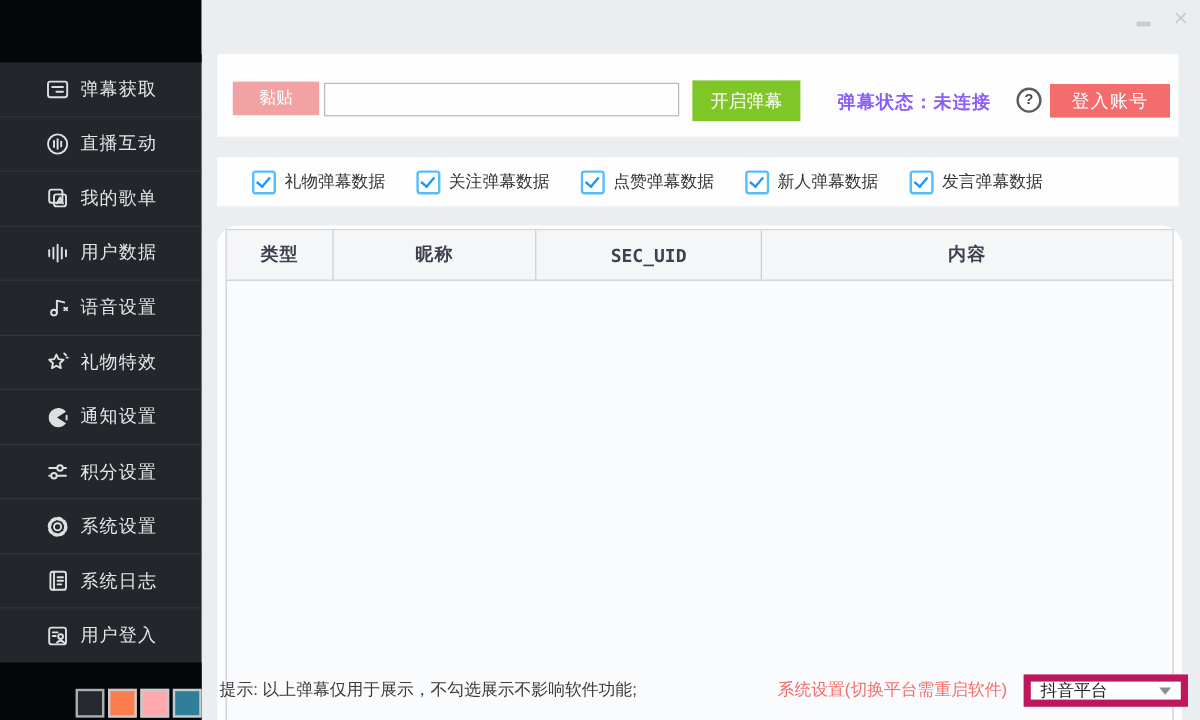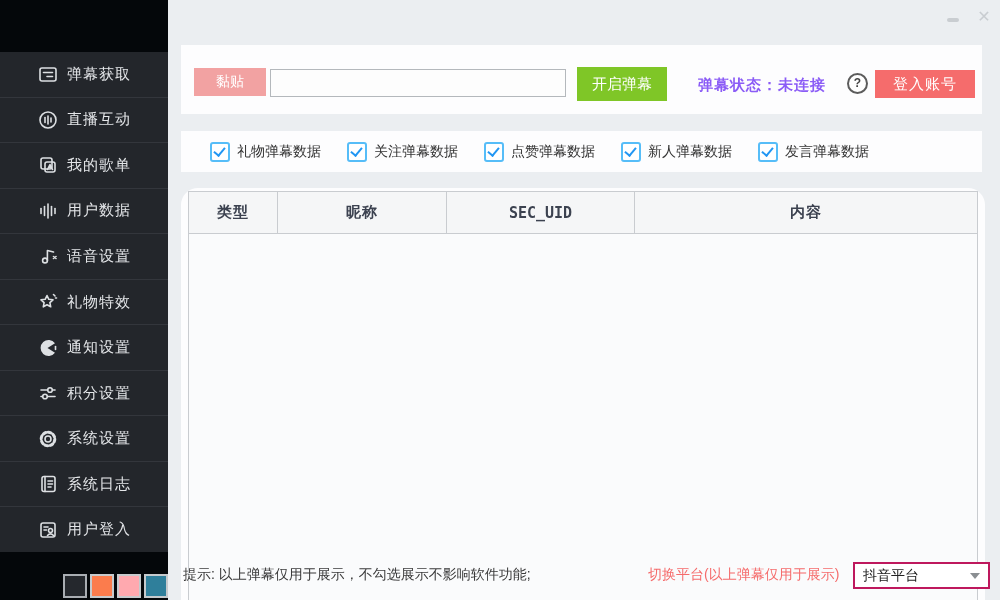--- a/index.html
+++ b/index.html
@@ -57,21 +57,21 @@
   .gh-cell + .gh-cell{border-left:1px solid #c9ccd0;}
   .gh-0{width:88px;}
   .gh-1{width:168px;}
   .gh-2{width:187px;font-family:"DejaVu Sans Mono","Liberation Mono",monospace;letter-spacing:0;}
   .gh-3{flex:1;}
   .grid-body{flex:1;}
 
   
   .hint{position:absolute;left:183px;top:566px;font-size:14px;color:#3a3a3a;}
   .switch-platform{position:absolute;left:648px;top:566px;font-size:14px;color:#f56c6c;cursor:pointer;}
-  .platform-select{position:absolute;left:853px;top:562px;width:137px;height:27px;background:#fff;border:2px solid #be185d;
+  .platform-select{position:absolute;left:853px;top:562px;width:137px;height:27px;background:#fff;border:6px solid #be185d;
                    box-sizing:border-box;display:flex;align-items:center;cursor:pointer;}
   .platform-value{font-size:14px;color:#222;padding-left:8px;flex:1;}
   .select-arrow{width:0;height:0;border-left:5px solid transparent;border-right:5px solid transparent;
                 border-top:6px solid #8a8e92;margin-right:8px;}
 </style>
 </head>
 <body>
 
 <div class="window">
 
@@ -263,19 +263,19 @@
         <div class="gh-cell gh-0">类型</div>
         <div class="gh-cell gh-1">昵称</div>
         <div class="gh-cell gh-2">SEC_UID</div>
         <div class="gh-cell gh-3">内容</div>
       </div>
       <div class="grid-body"></div>
     </div>
   </div>
 
   <div class="hint">提示: 以上弹幕仅用于展示，不勾选展示不影响软件功能;</div>
-  <div class="switch-platform">切换平台(以上弹幕仅用于展示)</div>
+  <div class="switch-platform">系统设置(切换平台需重启软件)</div>
   <div class="platform-select">
     <span class="platform-value">抖音平台</span>
     <span class="select-arrow"></span>
   </div>
 
 </div>
 
 </body></html>

